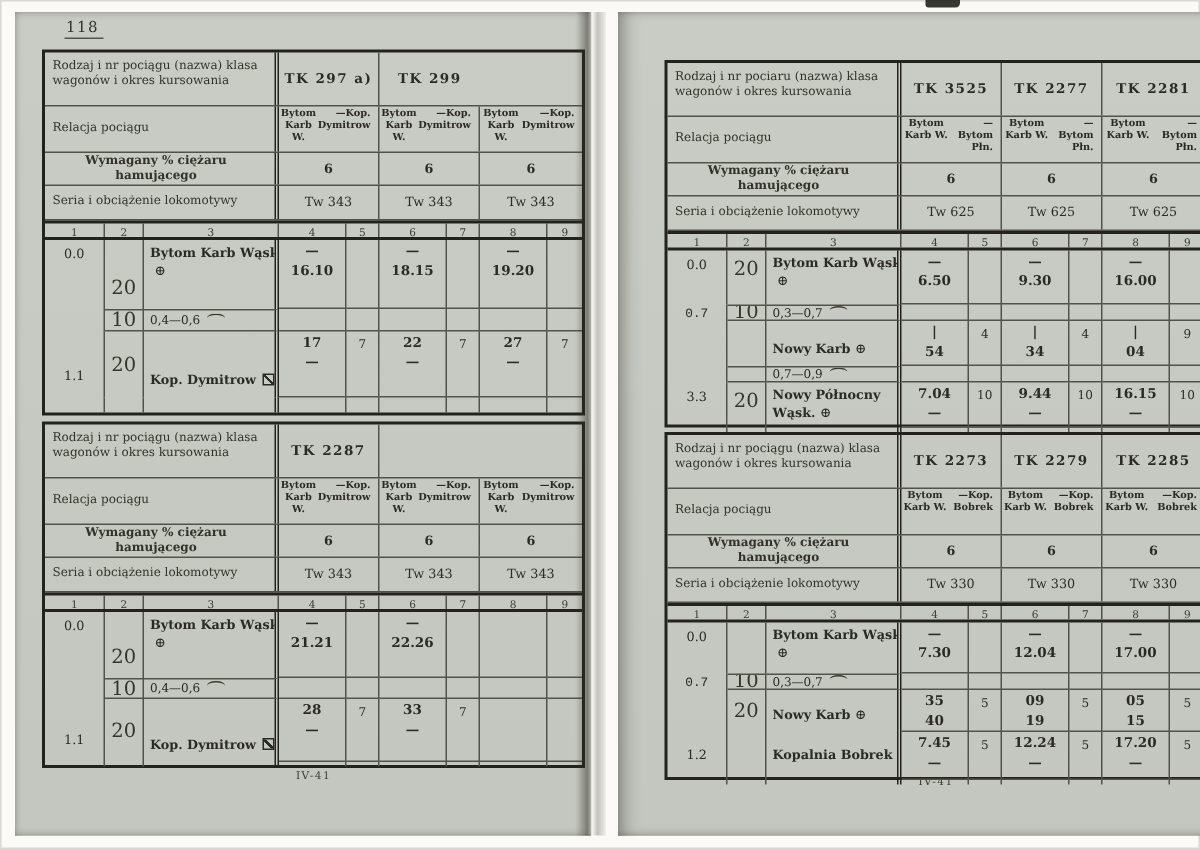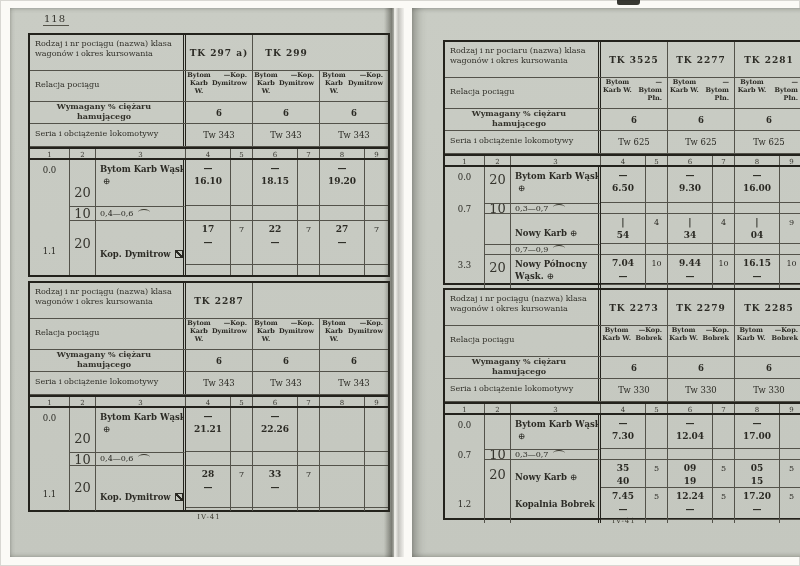--- a/index.html
+++ b/index.html
@@ -49,21 +49,21 @@
   .cnum{font-size:7px;text-align:center;line-height:12px;color:#3a3932;}
 
   .brow{flex:0 0 auto;}
   .brow .vcell{border-bottom:1px solid var(--ln);}
   .fillrow{flex:1 1 auto;}
   .fillrow .cell{border-bottom:none;}
   .grade .c2cell,.grade .namecell{border-top:1px solid var(--ln);border-bottom:1px solid var(--ln);}
   .km{display:flex;justify-content:center;align-items:flex-start;padding-top:5px;font-size:8.5px;}
   .lb .km{align-items:flex-end;padding-top:0;padding-bottom:9px;}
   .lc .km{align-items:center;padding-top:0;}
-  .grade .km{align-items:center;padding-top:0;}
+  .grade .km{align-items:center;padding-top:0;font-family:Liberation Mono, monospace;}
   .c2cell{display:flex;justify-content:center;font-size:13px;color:#35342d;}
   .c2-top{align-items:flex-start;padding-top:5px;}
   .c2-bottom{align-items:flex-end;padding-bottom:6px;}
   .c2-center{align-items:center;}
   .namecell{border-right:3px double var(--ink2);display:flex;flex-direction:column;justify-content:flex-start;padding:3px 0 0 4px;}
   .lb .namecell{justify-content:flex-end;padding-top:0;padding-bottom:5px;}
   .lc .namecell{justify-content:center;padding-top:0;}
   .grade .namecell{justify-content:center;padding-top:0;}
   .nline{font-weight:bold;font-size:8.5px;line-height:12px;white-space:nowrap;}
   .grade .nline{font-weight:normal;font-size:8px;}

